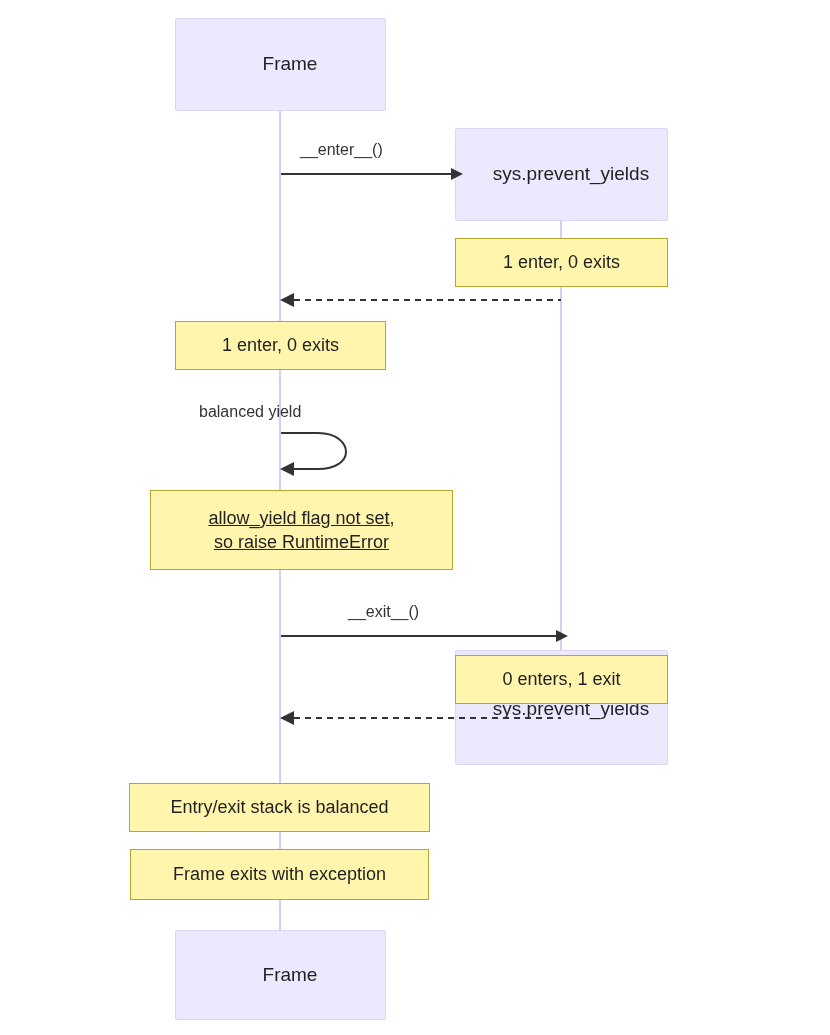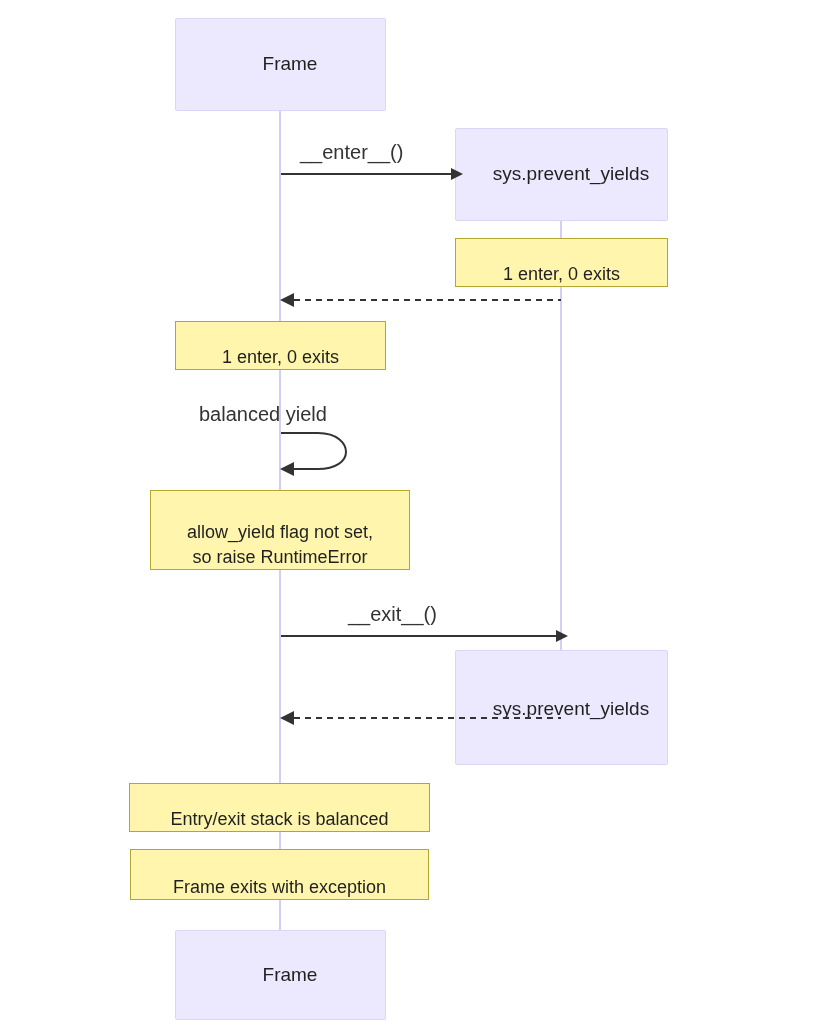--- a/index.html
+++ b/index.html
@@ -44,41 +44,41 @@
     line-height: 1.2;
     white-space: nowrap;
   }
   
   .note {
     position: absolute;
     box-sizing: border-box;
     background: #fff5ad;
     border: 1px solid #b5a632;
     display: flex;
-    align-items: flex-end;
+    align-items: center;
     justify-content: center;
     color: #1f2020;
     font-size: 18px;
     text-align: center;
     z-index: 5;
   }
   .note-text {
     line-height: 1.35;
     padding: 0 8px;
     white-space: pre-line;
   }
   
   .msg {
     position: absolute;
     z-index: 4;
   }
   .msg-label {
     position: absolute;
     color: #333333;
-    font-size: 20px;
+    font-size: 16px;
     white-space: nowrap;
     z-index: 4;
   }
   .msg svg {
     display: block;
     overflow: visible;
   }
 </style>
 </head>
 <body>
@@ -120,37 +120,40 @@
   </div>
 
   <div class="msg-label" style="left:199px; top:403px;">balanced yield</div>
   <div class="msg" style="left:272px; top:425px; width:90px; height:52px;">
     <svg width="90" height="52" viewBox="0 0 90 52">
       <path d="M9,8 L46,8 C66,8 74,19 74,27 C74,36 64,44 46,44 L22,44" fill="none" stroke="#333333" stroke-width="2"></path>
       <path d="M22,37 L8,44 L22,51 Z" fill="#333333"></path>
     </svg>
   </div>
 
-  <div class="note" style="left:150px; top:490px; width:260px; height:80px;">
+  <div class="note" style="left:150px; top:490px; width:303px; height:80px;text-decoration:underline;">
     <span class="note-text">allow_yield flag not set,
 so raise RuntimeError</span>
   </div>
 
   <div class="msg-label" style="left:348px; top:603px;">__exit__()</div>
   <div class="msg" style="left:279px; top:628px; width:290px; height:16px;">
     <svg width="290" height="16" viewBox="0 0 290 16">
       <line x1="2" y1="8" x2="277" y2="8" stroke="#333333" stroke-width="2"></line>
       <path d="M277,2 L289,8 L277,14 Z" fill="#333333"></path>
     </svg>
   </div>
 
   <div class="participant" style="left:455px; top:650px; width:213px; height:115px; align-items:flex-end; padding-bottom:43px;">
     <span class="participant-label">sys.prevent_yields</span>
   </div>
 
+  <div class="note" style="left:455px; top:655px; width:213px; height:49px;">
+    <span class="note-text">0 enters, 1 exit</span>
+  </div>
 
   <div class="msg" style="left:276px; top:710px; width:290px; height:16px; z-index:6;">
     <svg width="290" height="16" viewBox="0 0 290 16">
       <line x1="18" y1="8" x2="285" y2="8" stroke="#333333" stroke-width="2" stroke-dasharray="6,5"></line>
       <path d="M18,1 L4,8 L18,15 Z" fill="#333333"></path>
     </svg>
   </div>
 
   <div class="note" style="left:130px; top:849px; width:299px; height:51px;">
     <span class="note-text">Frame exits with exception</span>

